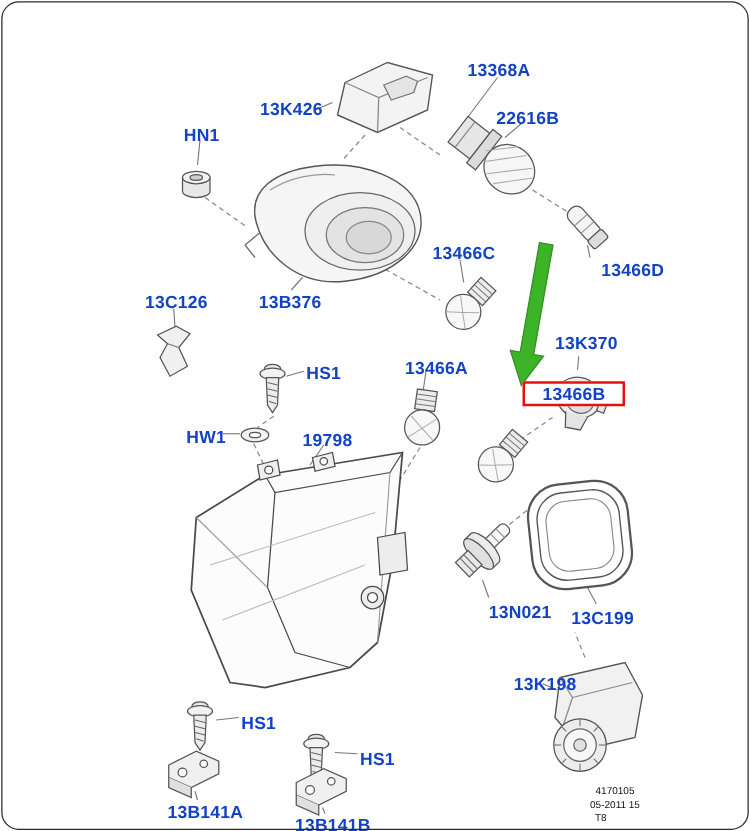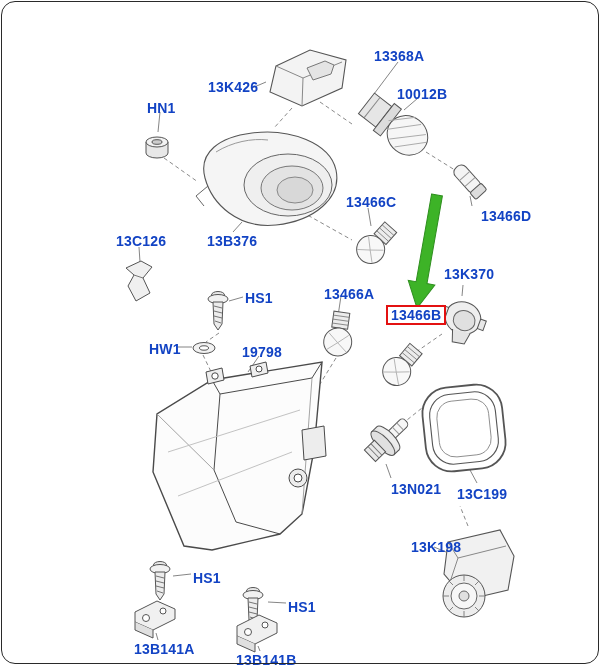--- a/index.html
+++ b/index.html
@@ -15,21 +15,21 @@
     border:1.5px solid #2a2a2a; border-radius:14px;
     pointer-events:none;
   }
   svg.diagram { position:absolute; left:0; top:0; }
   .part-label {
     position:absolute;
     font-weight:bold; font-size:14px; letter-spacing:0.2px;
     color:#1243c4; white-space:nowrap;
   }
   .part-label.highlighted {
-    border:2px solid #e31111; padding:0 3px; background:#ffffff;
+    border:2px solid #e31111; padding:0 14px; background:#ffffff;margin-left:32px;
   }
   .footer {
     position:absolute; left:461px; top:627px; width:62px;
     font-size:8px; color:#111; text-align:center; line-height:1.4;
   }
   .footer .t8 { text-align:left; padding-left:15px; }
 </style>
 </head>
 <body>
 
@@ -220,34 +220,39 @@
     <use href="#bracket" transform="translate(257,632)"></use>
 
     <g>
       <path d="M-5.5,0 L5.5,0 L5.5,89 L13.5,89 L0,115 L-13.5,89 L-5.5,89 Z" transform="translate(437,195) rotate(10)" fill="#3db327" stroke="#2f8f1f" stroke-width="1"></path>
     </g>
   </svg>
 
   <div class="part-label" style="left:374px;top:48px">13368A</div>
   <div class="part-label" style="left:208px;top:79px">13K426</div>
   <div class="part-label" style="left:147px;top:100px">HN1</div>
-  <div class="part-label" style="left:397px;top:86px">10012B</div>
+  <div class="part-label" style="left:397px;top:86px">22616B</div>
   <div class="part-label" style="left:346px;top:194px">13466C</div>
   <div class="part-label" style="left:481px;top:208px">13466D</div>
   <div class="part-label" style="left:116px;top:233px">13C126</div>
   <div class="part-label" style="left:207px;top:233px">13B376</div>
   <div class="part-label" style="left:245px;top:290px">HS1</div>
   <div class="part-label" style="left:324px;top:286px">13466A</div>
   <div class="part-label highlighted" style="left:386px;top:305px">13466B</div>
   <div class="part-label" style="left:444px;top:266px">13K370</div>
   <div class="part-label" style="left:149px;top:341px">HW1</div>
   <div class="part-label" style="left:242px;top:344px">19798</div>
   <div class="part-label" style="left:391px;top:481px">13N021</div>
   <div class="part-label" style="left:457px;top:486px">13C199</div>
   <div class="part-label" style="left:411px;top:539px">13K198</div>
   <div class="part-label" style="left:193px;top:570px">HS1</div>
   <div class="part-label" style="left:288px;top:599px">HS1</div>
   <div class="part-label" style="left:134px;top:641px">13B141A</div>
   <div class="part-label" style="left:236px;top:652px">13B141B</div>
 
+  <div class="footer">
+    <div>4170105</div>
+    <div>05-2011 15</div>
+    <div class="t8">T8</div>
+  </div>
 
   <div class="frame"></div>
 </div>
 
 </body></html>

